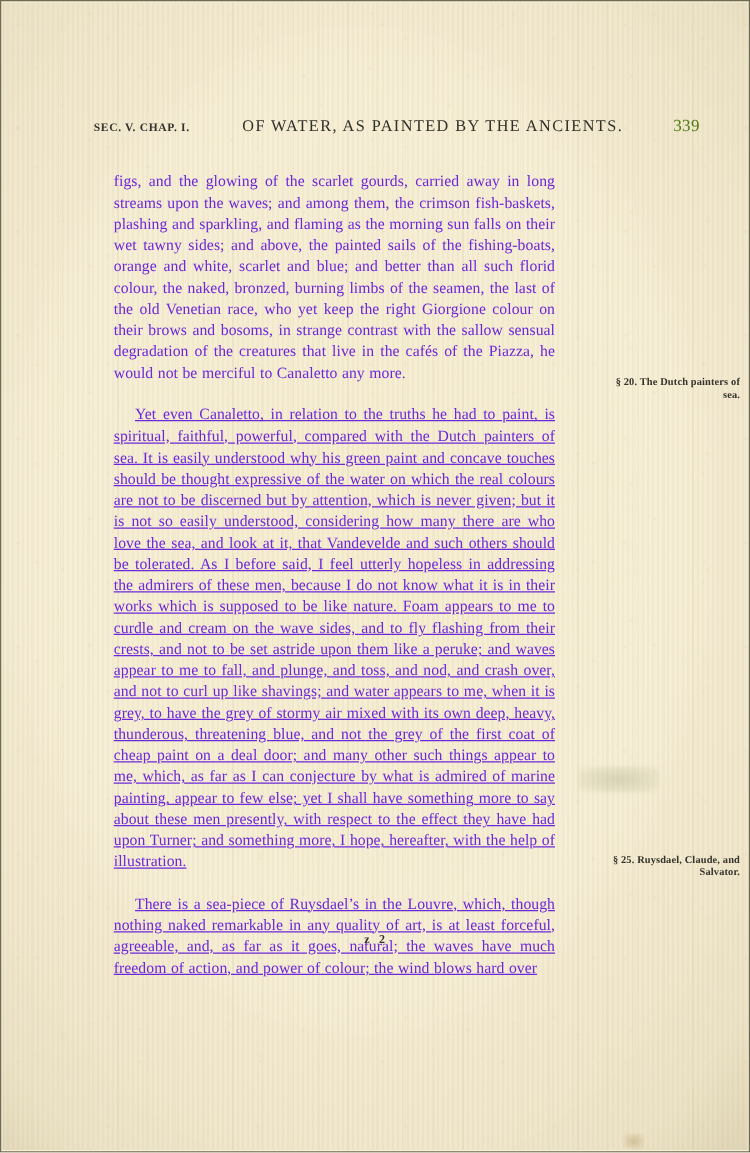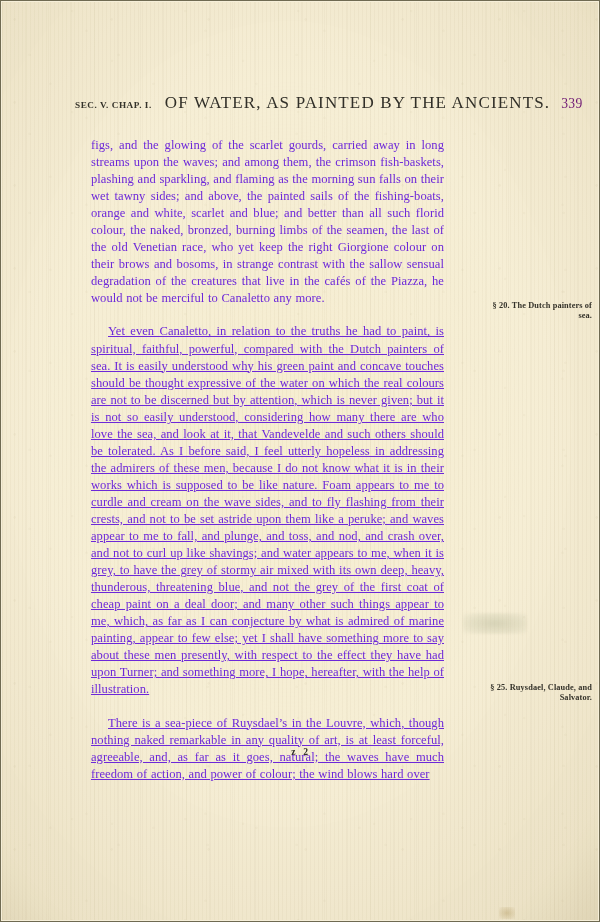--- a/index.html
+++ b/index.html
@@ -102,39 +102,40 @@
   }
 
   .running-head {
     position: absolute;
     left: 74px;
     top: 92px;
     width: 446px;
     display: flex;
     align-items: baseline;
     white-space: nowrap;
+    gap: 29px;
   }
   .rh-sec {
     font-variant: small-caps;
     font-size: 9.2px;
     letter-spacing: 0.55px;
     font-weight: 700;
     color: #34322a;
   }
   .rh-title {
     font-variant: small-caps;
-    font-size: 17px;
+    font-size: 13px;
     letter-spacing: 1.15px;
     margin-left: 13px;
     color: #312f28;
   }
   .rh-folio {
     font-size: 13.6px;
     margin-left: 11px;
-    color: #701a75;
+    color: #4d7c0f;
     letter-spacing: 0.3px;
   }
 
   .textblock {
     position: absolute;
     left: 74px;
     top: 120px;
     width: 385px;
   }
   .textblock p {

